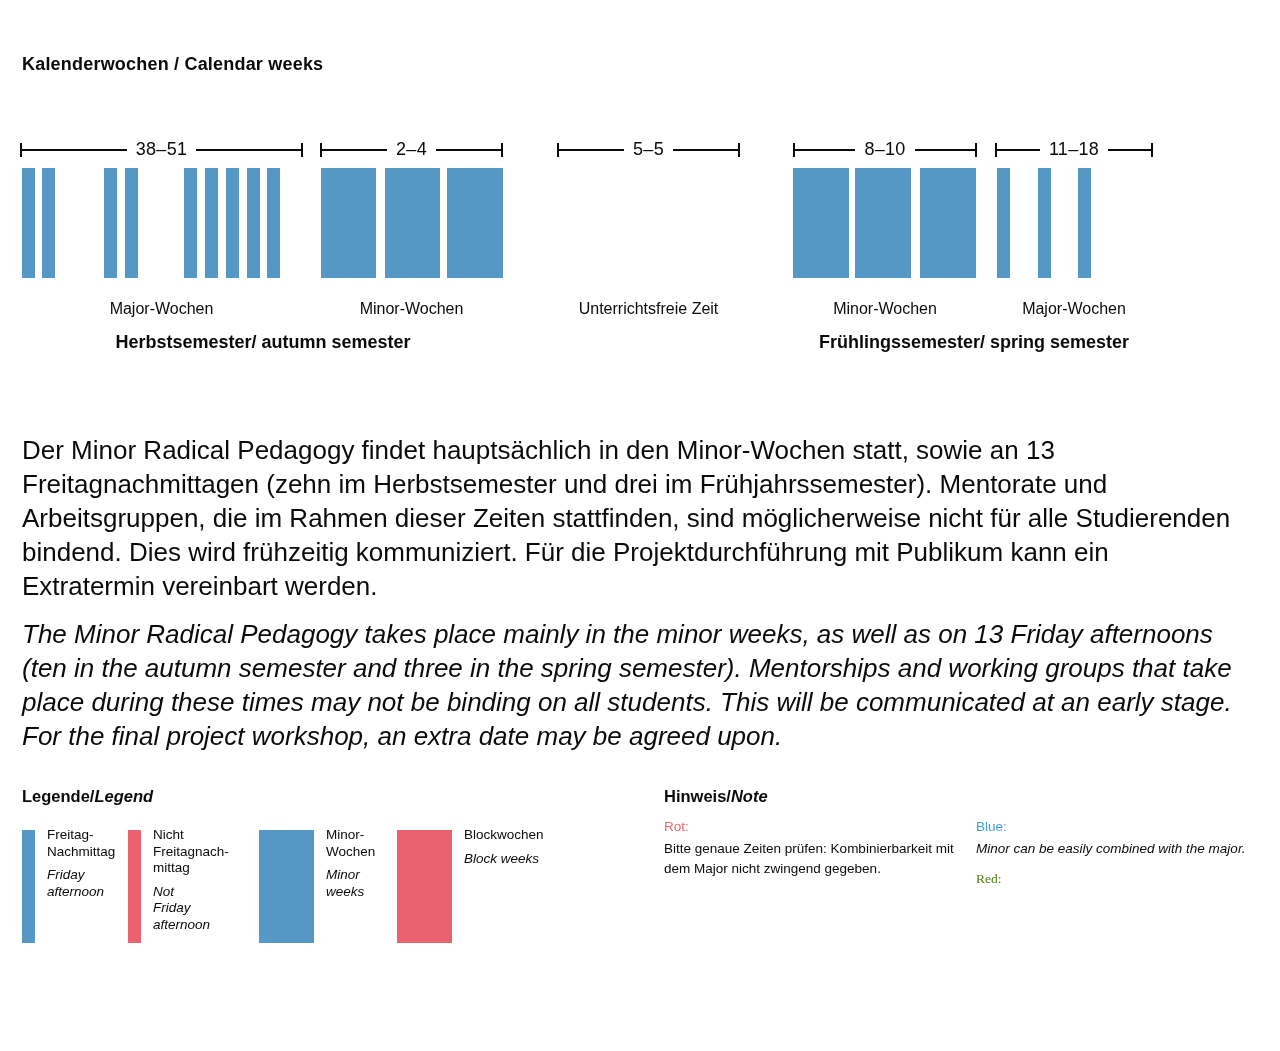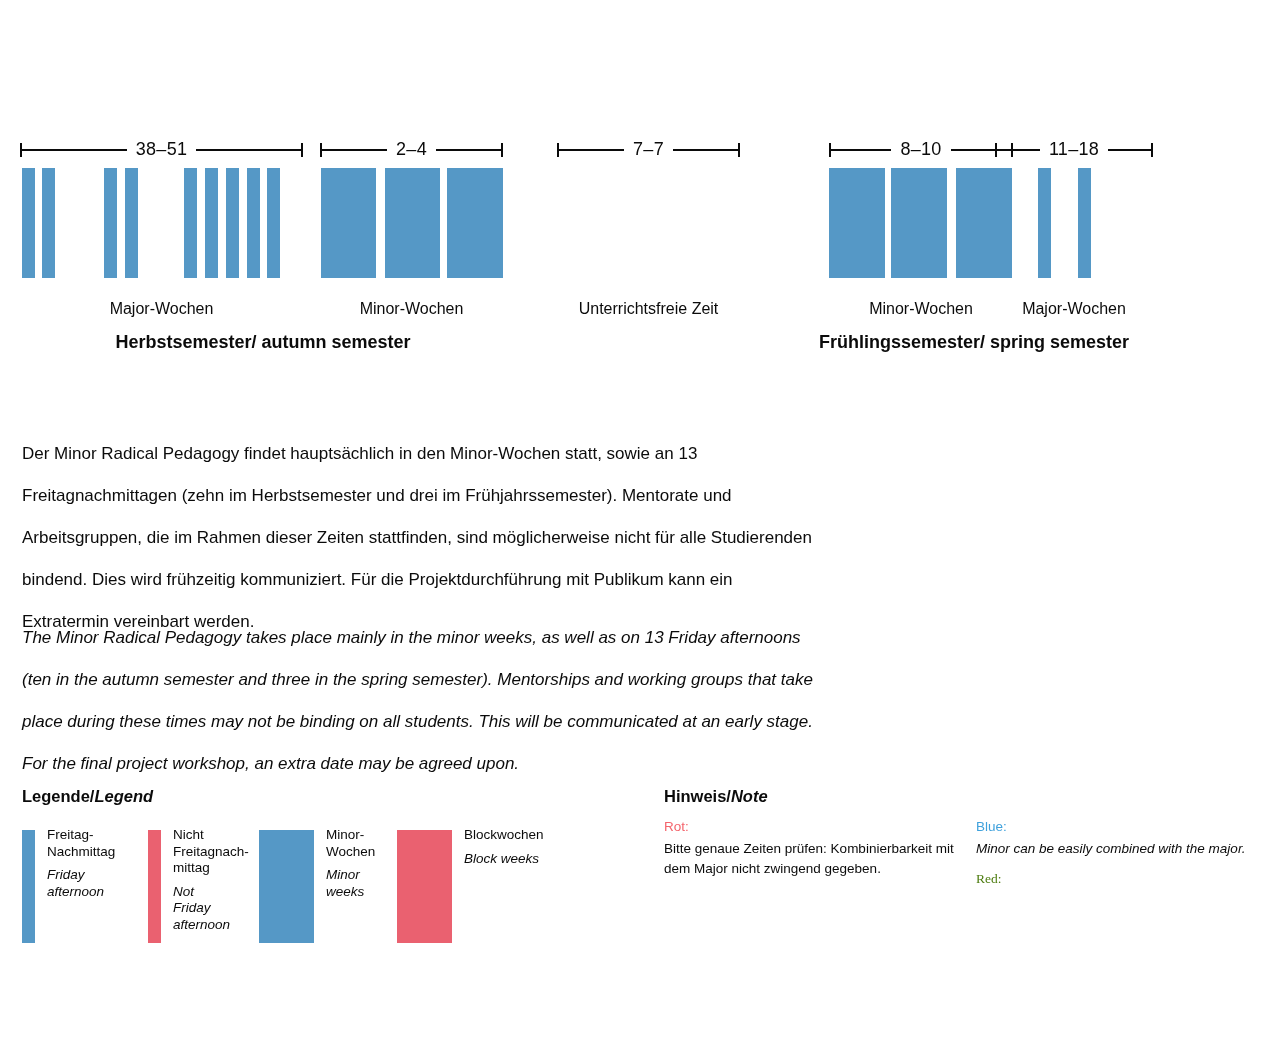--- a/index.html
+++ b/index.html
@@ -23,21 +23,21 @@
     white-space:nowrap; transform:translateY(-1px); }
   .bars { position:absolute; top:25px; left:0; right:0; height:110px; }
   .bar { position:absolute; top:0; height:110px; }
   .caption { position:absolute; top:157px; left:50%; transform:translateX(-50%);
     font-size:16px; white-space:nowrap; }
   .semester-title { position:absolute; top:332px; transform:translateX(-50%);
     font-size:18px; font-weight:bold; white-space:nowrap; }
 
   
   .body-par { position:absolute; left:22px; width:1252px;
-    font-size:17px; line-height:42px; white-space:pre-line; }
+    font-size:26px; line-height:34px; white-space:pre-line; }
   .body-de { top:433px; }
   .body-en { top:617px; font-style:italic; }
 
   
   .section-title { position:absolute; top:787px; font-size:16.5px; font-weight:bold; }
   .it { font-style:italic; }
   .legend-item { position:absolute; top:830px; display:flex; gap:12px; align-items:flex-start; }
   .swatch { height:113px; flex:0 0 auto; }
   .ltext { margin-top:-3px; font-size:13.5px; line-height:16.5px; }
   .ltext .lde { white-space:pre-line; }
@@ -48,20 +48,21 @@
   .note-entry { margin-bottom:11px; }
   .nlabel { font-size:13.5px; line-height:17px; margin-bottom:4px; font-style:normal; }
   .note-col-en .nlabel { font-style:normal; }
   .ntext { font-size:13.5px; line-height:19.5px; white-space:pre-line; }
 </style>
 </head>
 <body>
 
 <div class="page">
 
+  <div class="page-title">Kalenderwochen / Calendar weeks</div>
 
   <div>
 
     <div class="week-group" style="left: 20px; width: 283px;">
       <div class="bracket">
         <span class="tick"></span>
         <span class="bline"></span>
         <span class="blabel">38–51</span>
         <span class="bline"></span>
         <span class="tick"></span>
@@ -93,29 +94,29 @@
           <div class="bar" style="left: 65px; width: 55px; background: rgb(85, 152, 198);"></div>
           <div class="bar" style="left: 127px; width: 56px; background: rgb(85, 152, 198);"></div>
         </div>
       <div class="caption">Minor-Wochen</div>
     </div>
 
     <div class="week-group" style="left: 557px; width: 183px;">
       <div class="bracket">
         <span class="tick"></span>
         <span class="bline"></span>
-        <span class="blabel">7–7</span>
+        <span class="blabel">5–5</span>
         <span class="bline"></span>
         <span class="tick"></span>
       </div>
       <div class="bars"></div>
       <div class="caption">Unterrichtsfreie Zeit</div>
     </div>
 
-    <div class="week-group" style="left: 793px; width: 184px; margin-left: 36px;">
+    <div class="week-group" style="left: 793px; width: 184px;">
       <div class="bracket">
         <span class="tick"></span>
         <span class="bline"></span>
         <span class="blabel">8–10</span>
         <span class="bline"></span>
         <span class="tick"></span>
       </div>
       <div class="bars">
           <div class="bar" style="left: 0px; width: 56px; background: rgb(85, 152, 198);"></div>
           <div class="bar" style="left: 62px; width: 56px; background: rgb(85, 152, 198);"></div>
@@ -161,21 +162,21 @@
   <div class="legend-item" style="left:22px">
     <div class="swatch" style="width: 13px; background: rgb(85, 152, 198);"></div>
     <div class="ltext">
       <div class="lde">Freitag-
 Nachmittag</div>
       <div class="len">Friday
 afternoon</div>
     </div>
   </div>
 
-  <div class="legend-item" style="left:148px">
+  <div class="legend-item" style="left:128px">
     <div class="swatch" style="width: 13px; background: rgb(234, 97, 112);"></div>
     <div class="ltext">
       <div class="lde">Nicht
 Freitagnach-
 mittag</div>
       <div class="len">Not
 Friday
 afternoon</div>
     </div>
   </div>

